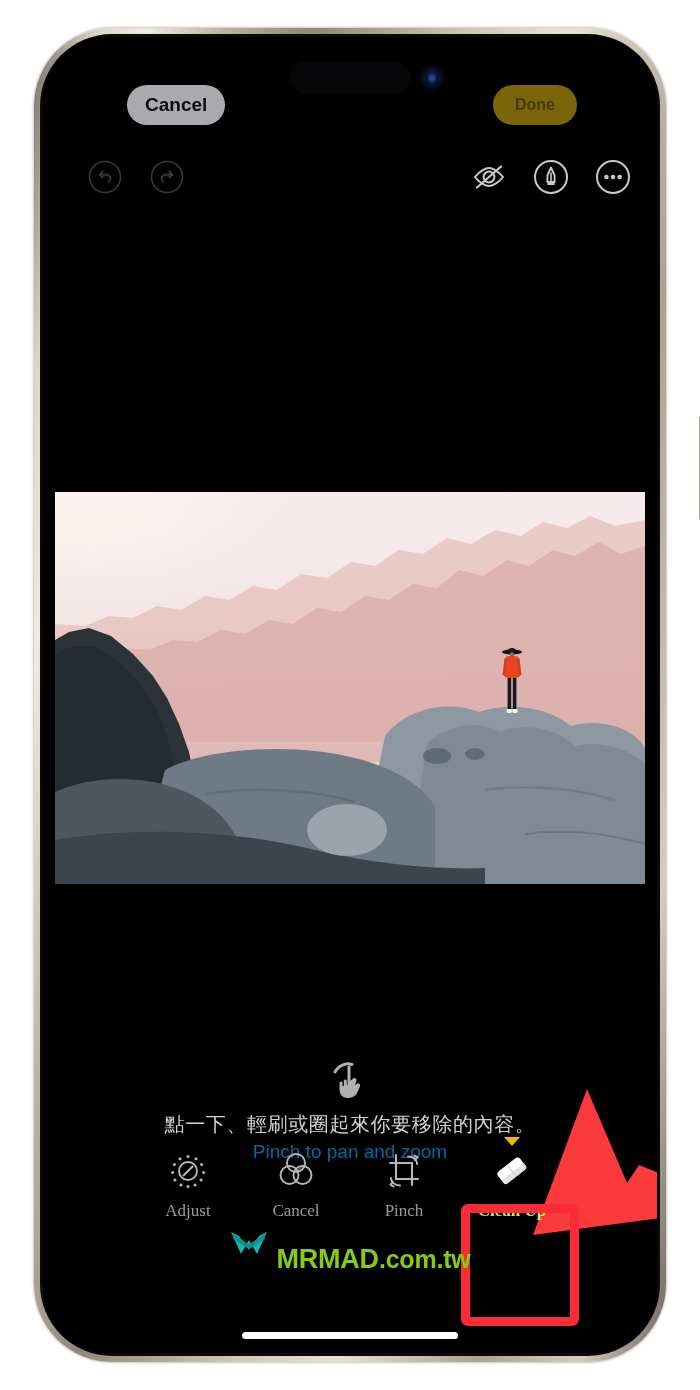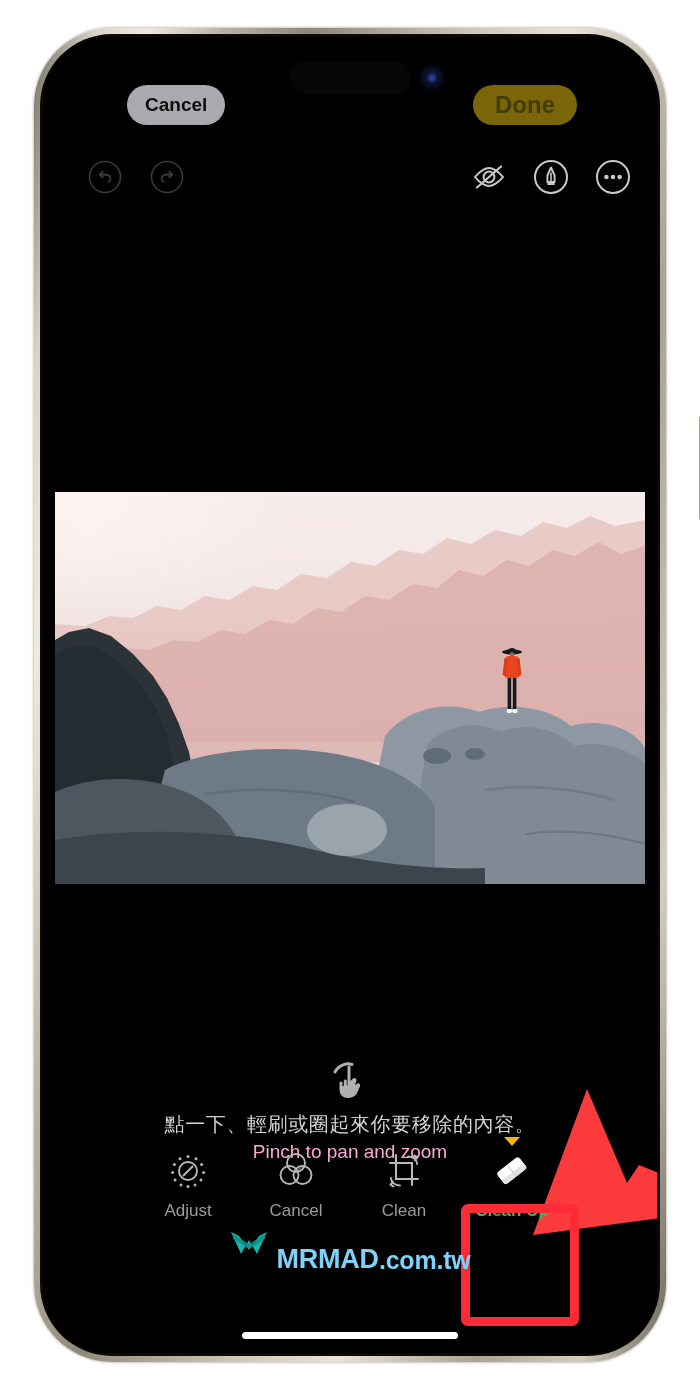--- a/index.html
+++ b/index.html
@@ -62,21 +62,21 @@
     position:absolute;left:84px;top:0;
     height:40px;padding:0 18px;border:none;border-radius:20px;
     background:#aaa9ae;color:#0c0c0c;
     font-family:"Liberation Sans",sans-serif;font-size:19px;font-weight:700;
     display:flex;align-items:center;justify-content:center;cursor:pointer;
   }
   #done-button{
     position:absolute;right:80px;top:0;
     height:40px;padding:0 22px;border:none;border-radius:20px;
     background:#7a6509;color:#463b06;
-    font-family:"Liberation Sans",sans-serif;font-size:24px;font-weight:700;
+    font-family:"Liberation Sans",sans-serif;font-size:16px;font-weight:700;
     display:flex;align-items:center;justify-content:center;cursor:pointer;
   }
 
   
   #toolrow{position:absolute;left:0;right:0;top:118px;height:48px;}
   .icon-btn{
     position:absolute;top:0;width:44px;height:44px;
     display:flex;align-items:center;justify-content:center;cursor:pointer;
   }
   #undo-button{left:40px;}
@@ -117,39 +117,39 @@
   #hint-zone{
     position:absolute;left:0;right:0;top:1020px;
     display:flex;flex-direction:column;align-items:center;
   }
   #hand-icon{width:46px;height:46px;}
   #caption-zh{
     margin-top:8px;color:#d2d2d4;font-size:20px;letter-spacing:.6px;
     font-family:Liberation Serif, serif;
   }
   #caption-en{
-    margin-top:3px;color:#f9a8d4;font-size:19px;
+    margin-top:3px;color:#0369a1;font-size:19px;
     font-family:"Liberation Sans",sans-serif;text-align:center;
   }
 
   
   #tool-strip{
     position:absolute;left:0;right:0;bottom:116px;height:96px;
     display:flex;align-items:flex-start;justify-content:center;
   }
   .tool{
     width:108px;display:flex;flex-direction:column;align-items:center;
     cursor:pointer;position:relative;padding-top:6px;
   }
   .tool .glyph{height:48px;display:flex;align-items:center;justify-content:center;}
   .tool .tool-label{
     margin-top:6px;font-size:17px;color:#9b9b9e;
-    font-family:Liberation Sans, sans-serif;
-  }
-  .tool.active .tool-label{color:#22c55e;font-weight:700;}
+    font-family:Liberation Serif, serif;
+  }
+  .tool.active .tool-label{color:#bef264;font-weight:700;}
   #cleanup-caret{
     position:absolute;top:-4px;left:50%;transform:translateX(-50%);
     width:0;height:0;border-left:8px solid transparent;border-right:8px solid transparent;
     border-top:9px solid #f5b50a;
   }
 
   
   #highlight-box{
     position:absolute;left:418px;top:1167px;width:118px;height:122px;
     border:9px solid #fb2c36;border-radius:7px;
@@ -158,22 +158,22 @@
   
   #red-arrow{position:absolute;left:484px;top:1050px;width:216px;height:150px;pointer-events:none;}
 
   
   #watermark{
     position:absolute;left:0;right:0;bottom:78px;
     display:flex;align-items:center;justify-content:center;gap:7px;
   }
   #wm-logo{width:40px;height:28px;}
   #wm-text{
-    font-family:"Liberation Sans",sans-serif;font-size:27px;font-weight:700;color:#7dd3fc;
-    letter-spacing:-.2px;display:flex;align-items:flex-end;margin-top:36px;
+    font-family:"Liberation Sans",sans-serif;font-size:27px;font-weight:700;color:#84cc16;
+    letter-spacing:-.2px;display:flex;align-items:center;margin-top:36px;
   }
   #wm-text .dom{font-size:25px;font-weight:700;}
 
   
   #home-indicator{
     position:absolute;left:50%;transform:translateX(-50%);bottom:14px;
     width:216px;height:7px;border-radius:4px;background:#ffffff;
   }
 </style>
 </head>
@@ -362,21 +362,21 @@
         <div class="glyph">
           <svg width="40" height="40" viewBox="0 0 40 40">
             <path d="M12 4 L12 28 L34 28" fill="none" stroke="#b7b7ba" stroke-width="2.1" stroke-linecap="round"></path>
             <path d="M6 12 L28 12 L28 34" fill="none" stroke="#b7b7ba" stroke-width="2.1" stroke-linecap="round"></path>
             <path d="M24 5.5 C29.5 5.5 33 9 33 13" fill="none" stroke="#b7b7ba" stroke-width="1.9" stroke-linecap="round"></path>
             <path d="M30.4 4.4 L33.6 6.4 L31 9" fill="none" stroke="#b7b7ba" stroke-width="1.9" stroke-linecap="round" stroke-linejoin="round"></path>
             <path d="M16 34.5 C10.5 34.5 7 31 7 27" fill="none" stroke="#b7b7ba" stroke-width="1.9" stroke-linecap="round"></path>
             <path d="M9.6 35.6 L6.4 33.6 L9 31" fill="none" stroke="#b7b7ba" stroke-width="1.9" stroke-linecap="round" stroke-linejoin="round"></path>
           </svg>
         </div>
-        <div class="tool-label">Clean</div>
+        <div class="tool-label">Pinch</div>
       </div>
 
       <div class="tool active">
         <div id="cleanup-caret"></div>
         <div class="glyph">
           <svg width="44" height="44" viewBox="0 0 44 44">
             <g transform="rotate(-38 22 22)">
               <rect x="8" y="14" width="28" height="15" rx="3.4" fill="#ffffff"></rect>
               <rect x="8" y="23" width="28" height="6" rx="2.6" fill="#e3e3e3"></rect>
               <line x1="22" y1="14.5" x2="22" y2="28.5" stroke="#cfcfcf" stroke-width="1.2"></line>

